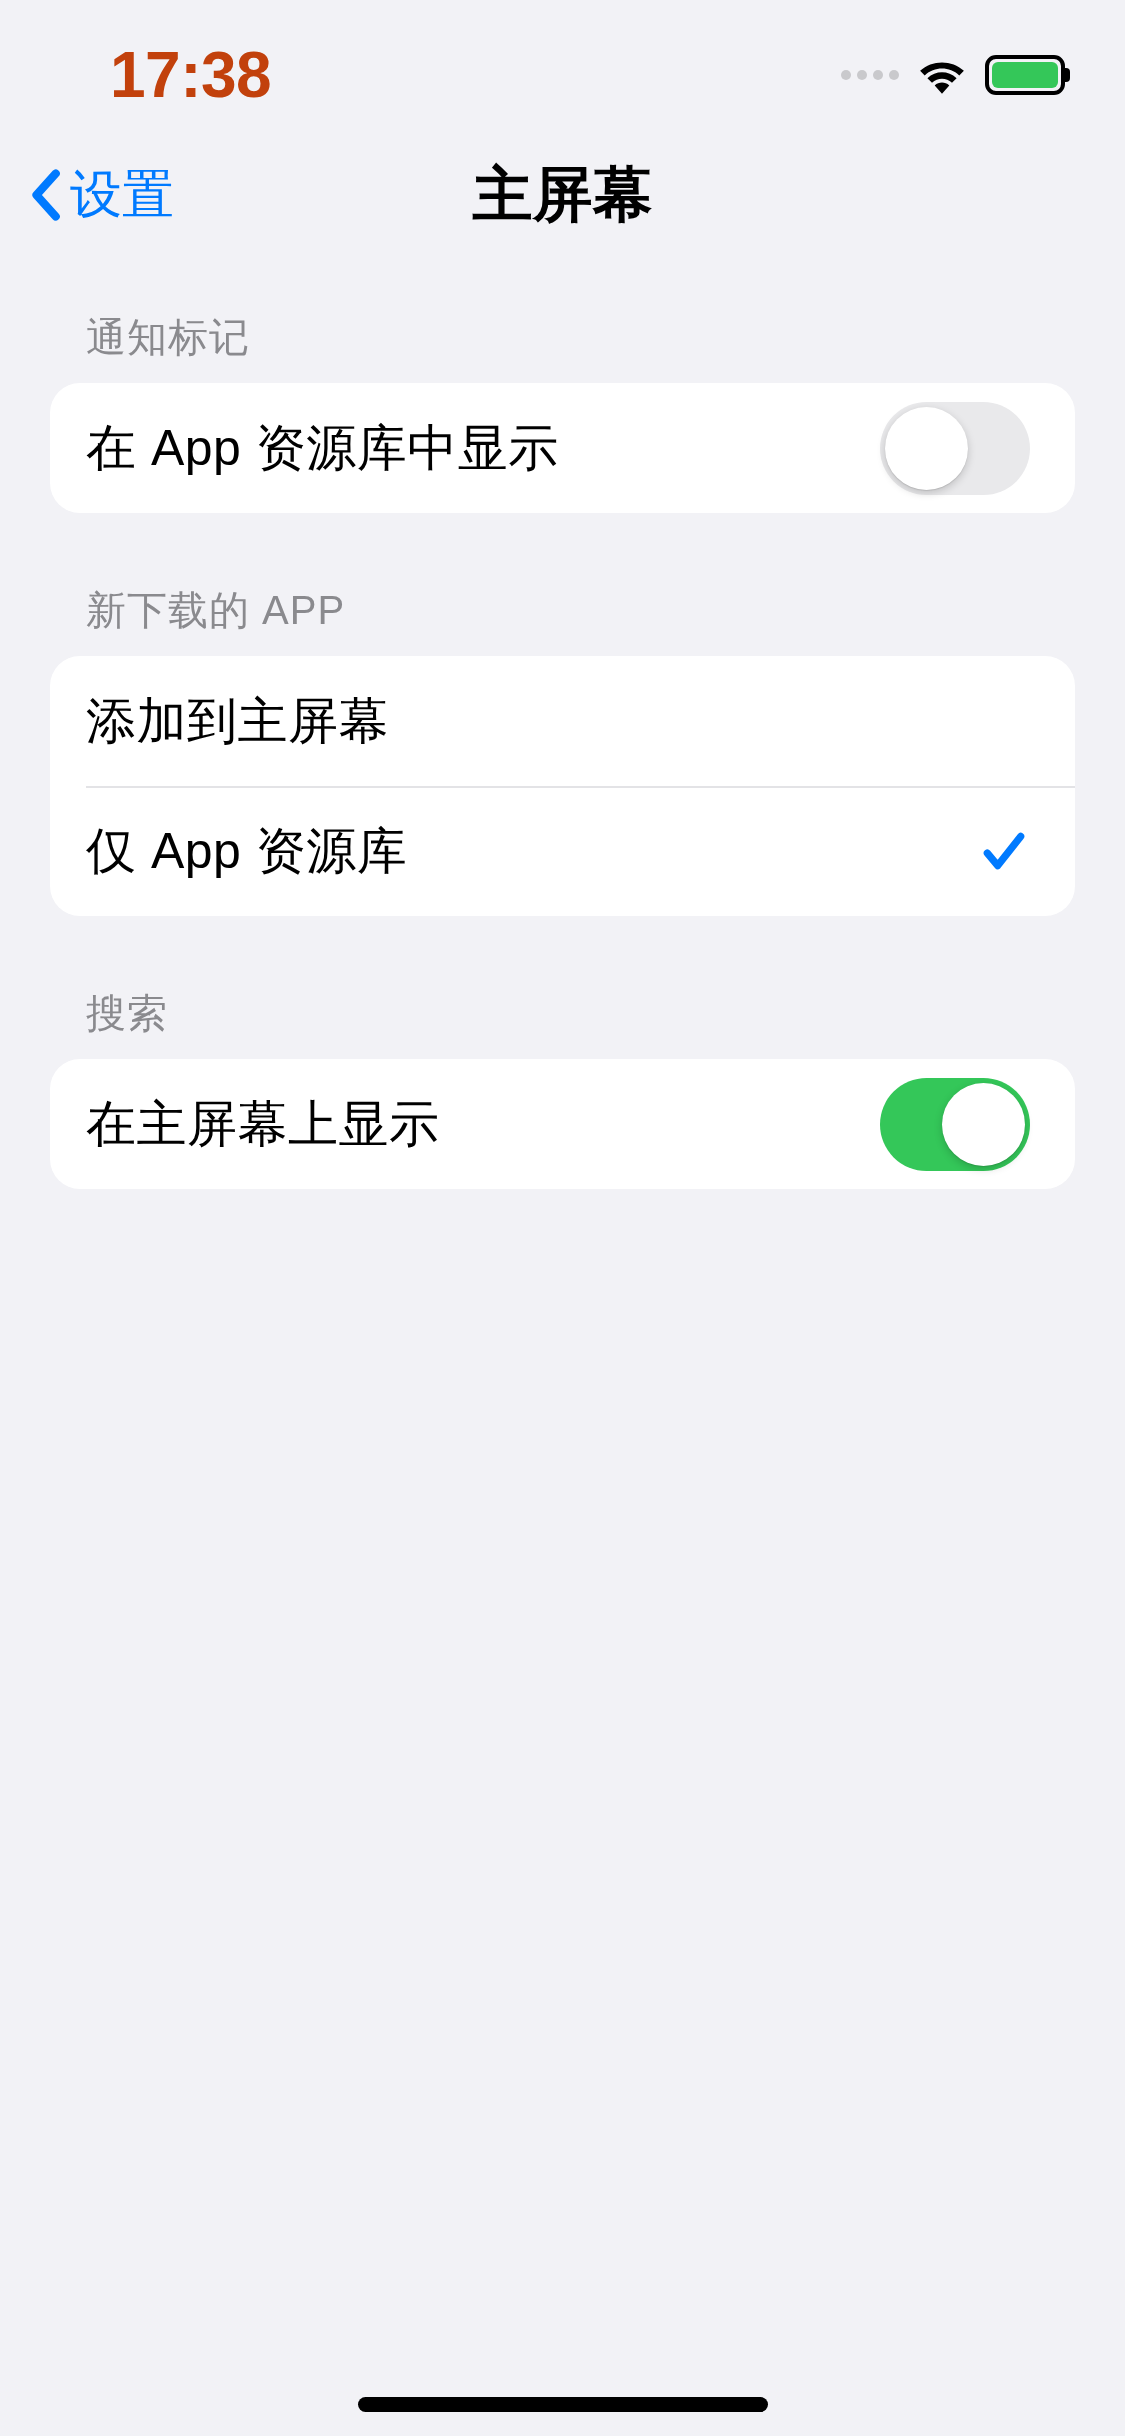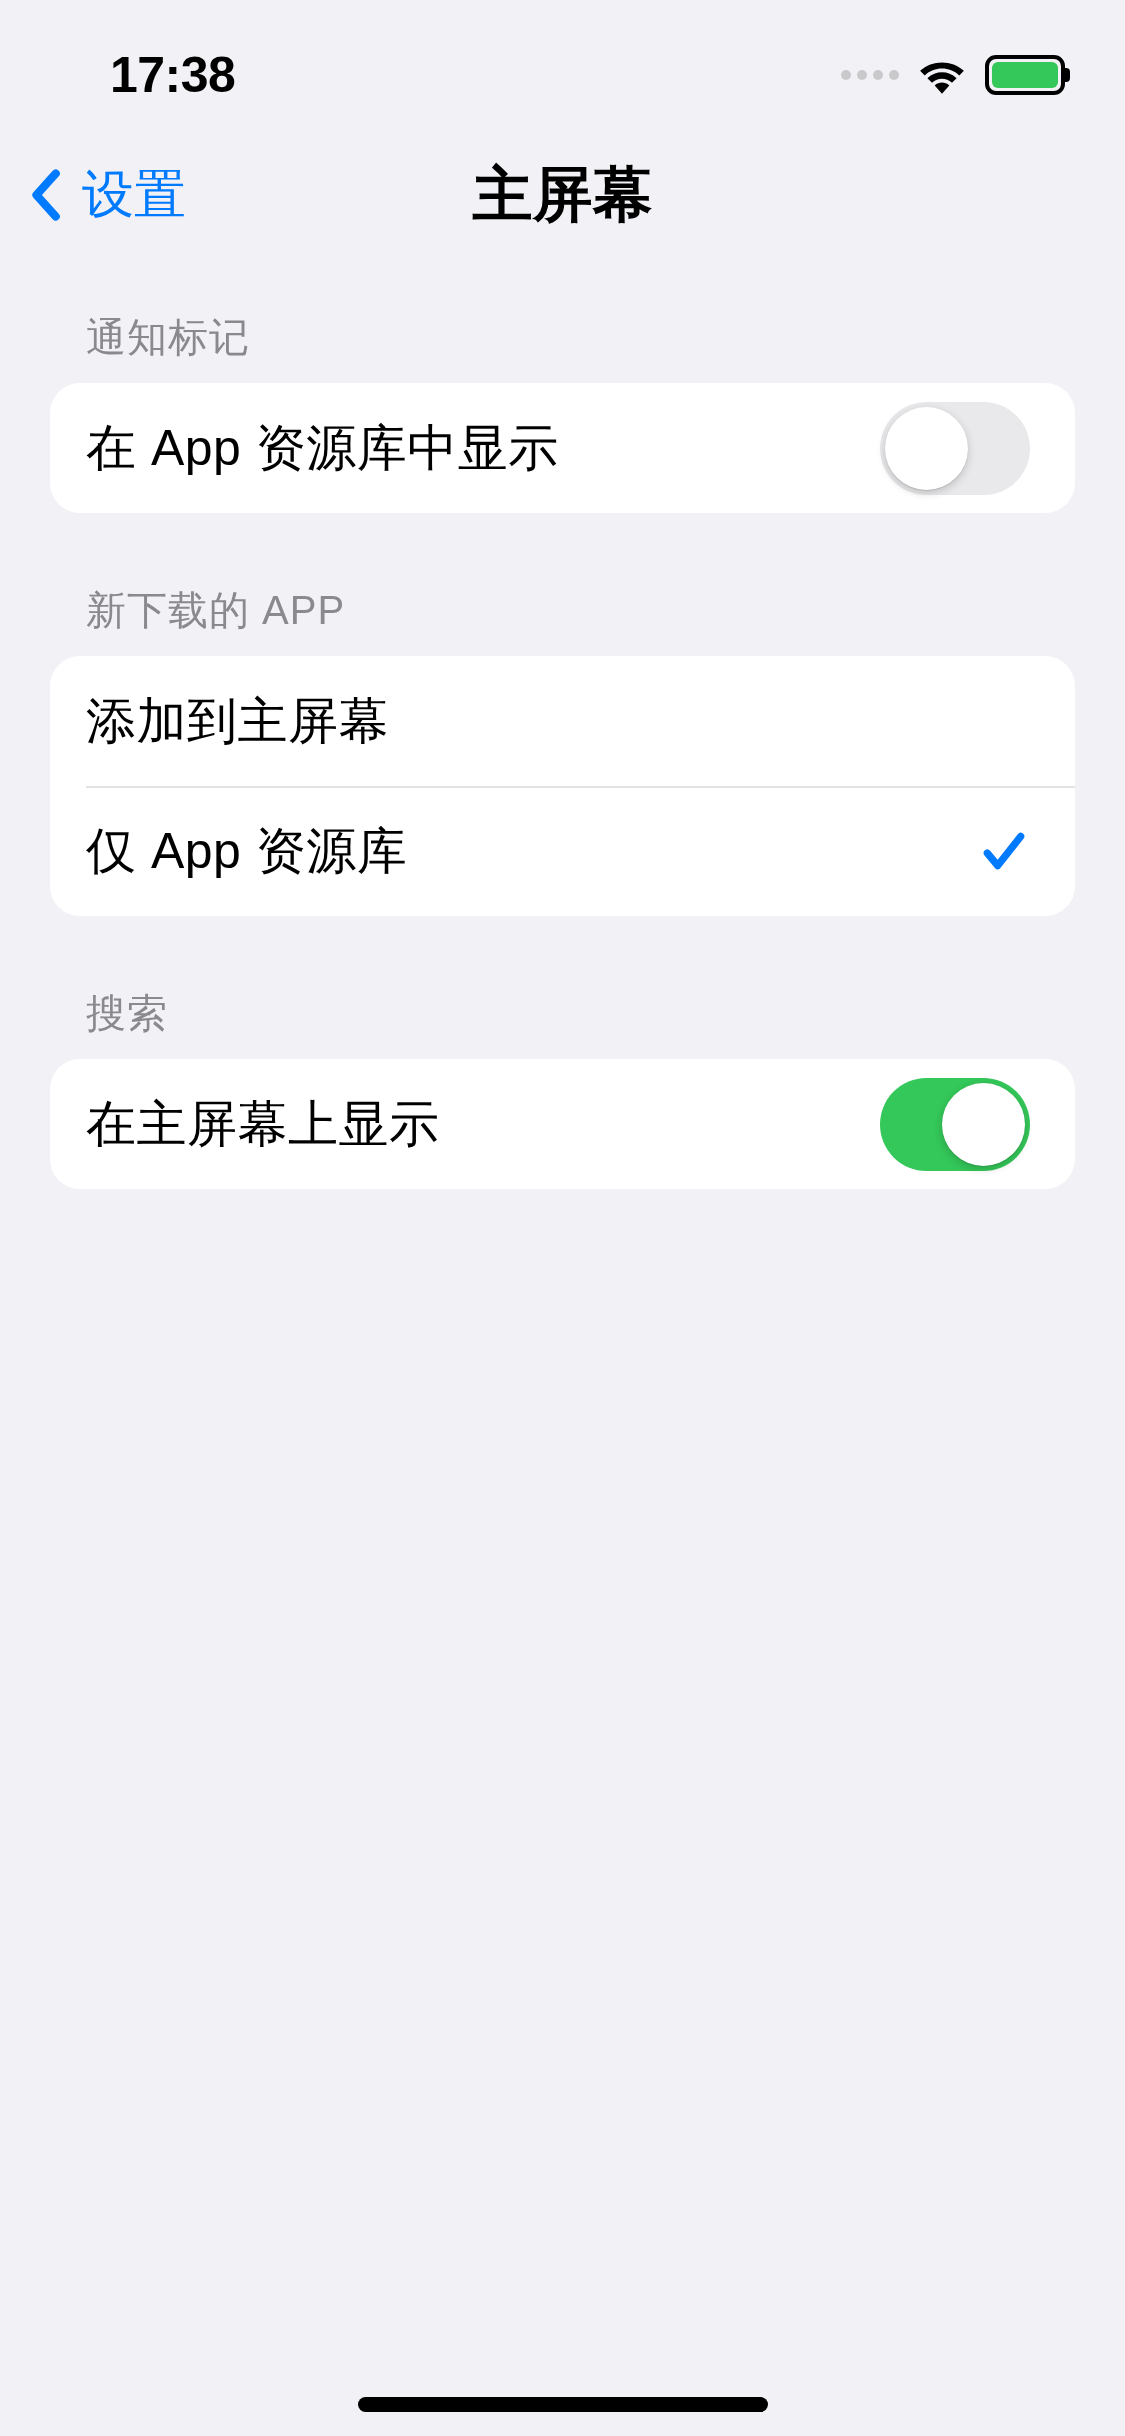--- a/index.html
+++ b/index.html
@@ -19,23 +19,23 @@
 
     
     .status-bar {
       display: flex;
       justify-content: space-between;
       align-items: center;
       padding: 40px 60px 20px 60px;
       height: 130px;
     }
     .status-time {
-      font-size: 50px;
+      font-size: 64px;
       font-weight: 600;
-      color: #000000;
+      color: #c2410c;
       letter-spacing: -0.5px;
       margin-left: 50px;
     }
     .status-right {
       display: flex;
       align-items: center;
       gap: 18px;
     }
     .signal-dots {
       display: flex;
@@ -81,21 +81,21 @@
     .nav-bar {
       display: flex;
       align-items: center;
       height: 130px;
       position: relative;
       padding: 0 20px;
     }
     .back-btn {
       display: flex;
       align-items: center;
-      gap: 22px;
+      gap: 10px;
       color: #007aff;
       font-size: 52px;
       padding-left: 10px;
     }
     .back-btn svg { display: block; }
     .nav-title {
       position: absolute;
       left: 50%;
       transform: translateX(-50%);
       font-size: 60px;

